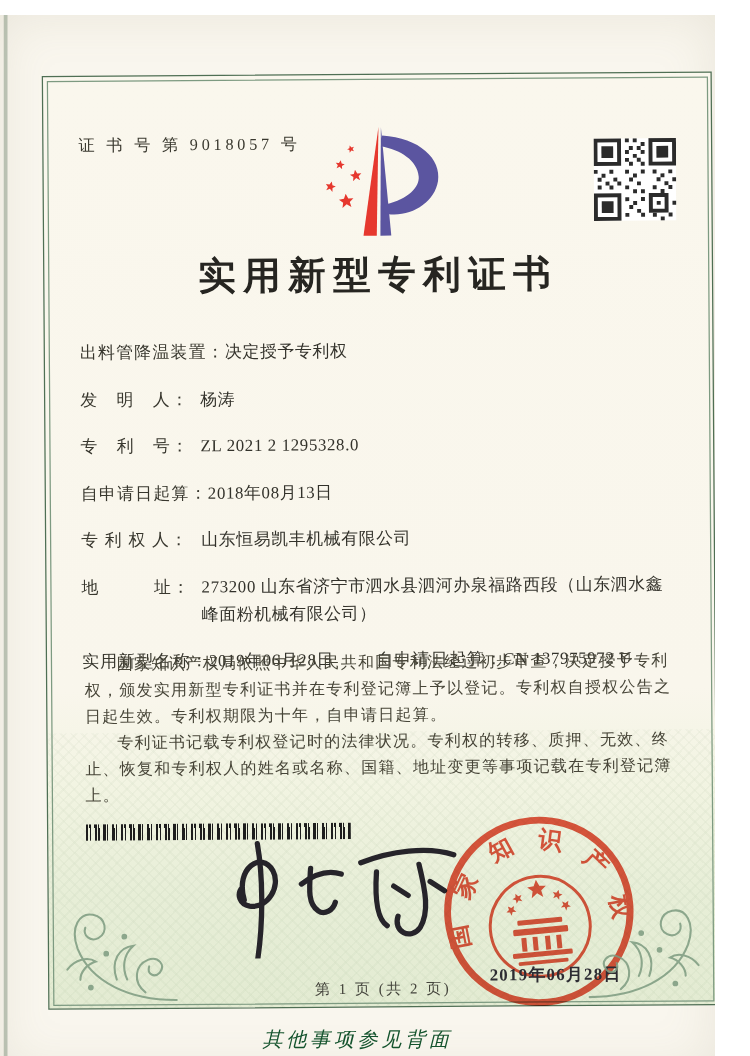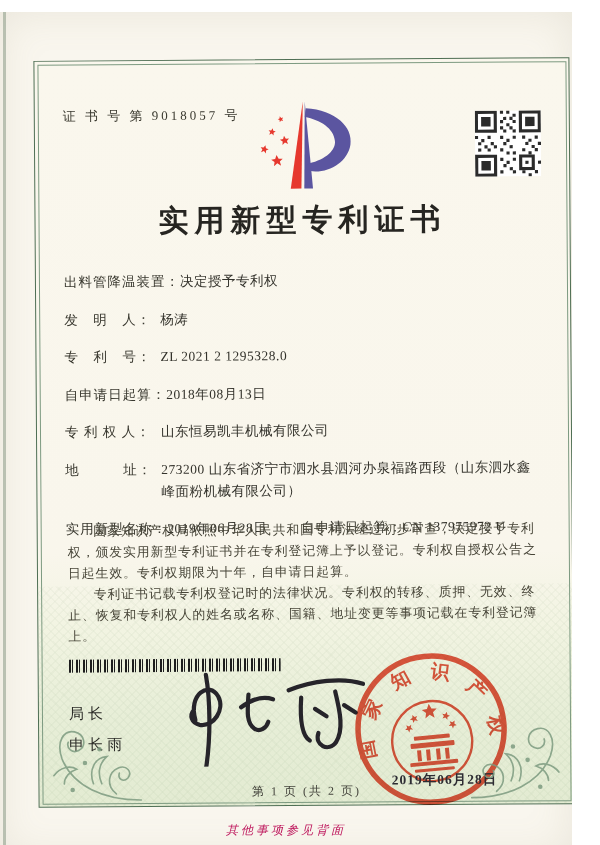--- a/index.html
+++ b/index.html
@@ -74,21 +74,21 @@
   }
   .page-footer {
     position:absolute; left:0; right:0; top:723px; text-align:center;
     font-size:12px; color:#45453d; letter-spacing:2px;
   }
   .ornament { position:absolute; width:104px; height:104px; bottom:2px; opacity:.85; }
   .ornament.left { left:2px; }
   .ornament.right { right:2px; transform:scaleX(-1); }
   .back-note {
     position:absolute; left:0; right:0; top:810px; text-align:center;
-    font-size:12px; color:#be185d; letter-spacing:3px; font-style:italic;
+    font-size:16px; color:#14532d; letter-spacing:3px; font-style:italic;
   }
 </style>
 </head>
 <body>
 
 <div class="paper">
   <div class="scan-edge"></div>
 
   <div class="cert">
     <div class="guilloche"></div>
@@ -151,24 +151,20 @@
       </div>
     </div>
 
     <div class="paragraphs">
       <p>国家知识产权局依照中华人民共和国专利法经过初步审查，决定授予专利权，颁发实用新型专利证书并在专利登记簿上予以登记。专利权自授权公告之日起生效。专利权期限为十年，自申请日起算。</p>
       <p>专利证书记载专利权登记时的法律状况。专利权的转移、质押、无效、终止、恢复和专利权人的姓名或名称、国籍、地址变更等事项记载在专利登记簿上。</p>
     </div>
 
     <div class="barcode"></div>
 
-    <div class="director">
-      <div>局长</div>
-      <div>申长雨</div>
-    </div>
 
     <svg class="signature" viewBox="0 0 230 100" aria-hidden="true">
       <g fill="none" stroke="#26242a" stroke-width="4.2" stroke-linecap="round" transform="rotate(-3 115 50)">
         <path d="M34,50 C28,24 50,12 58,28 C64,41 52,58 38,55 C30,53 28,45 33,40"></path>
         <path d="M47,6 C50,32 48,68 42,97"></path>
         <path d="M88,28 C86,44 84,56 92,62 C97,66 104,62 106,56"></path>
         <path d="M80,40 C92,32 102,30 112,34"></path>
         <path d="M128,26 C152,18 182,16 202,24"></path>
         <path d="M140,34 C137,58 139,72 146,77"></path>
         <path d="M174,30 C178,52 180,68 172,80 C164,90 150,82 155,70"></path>

